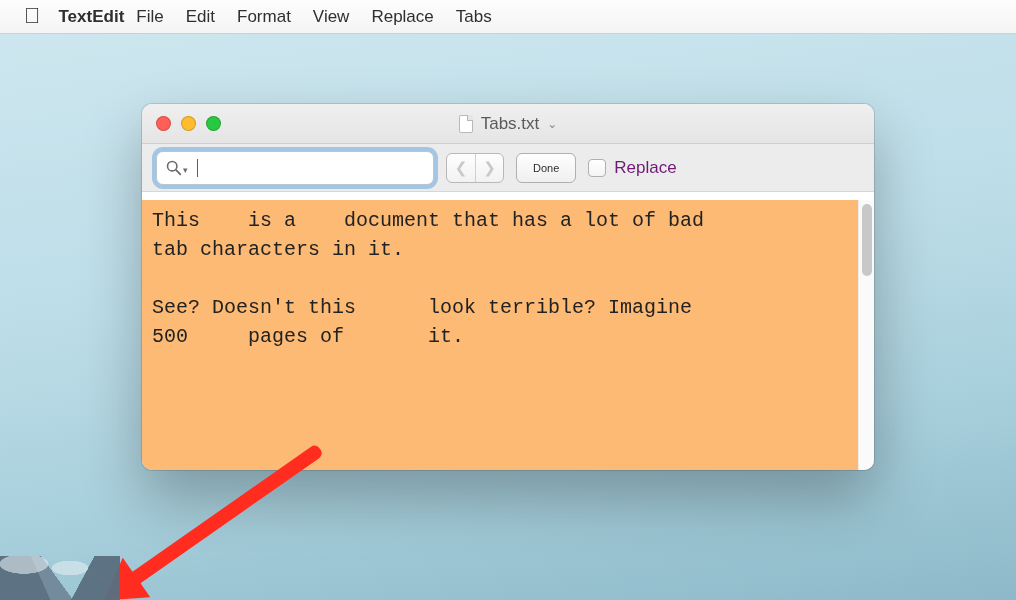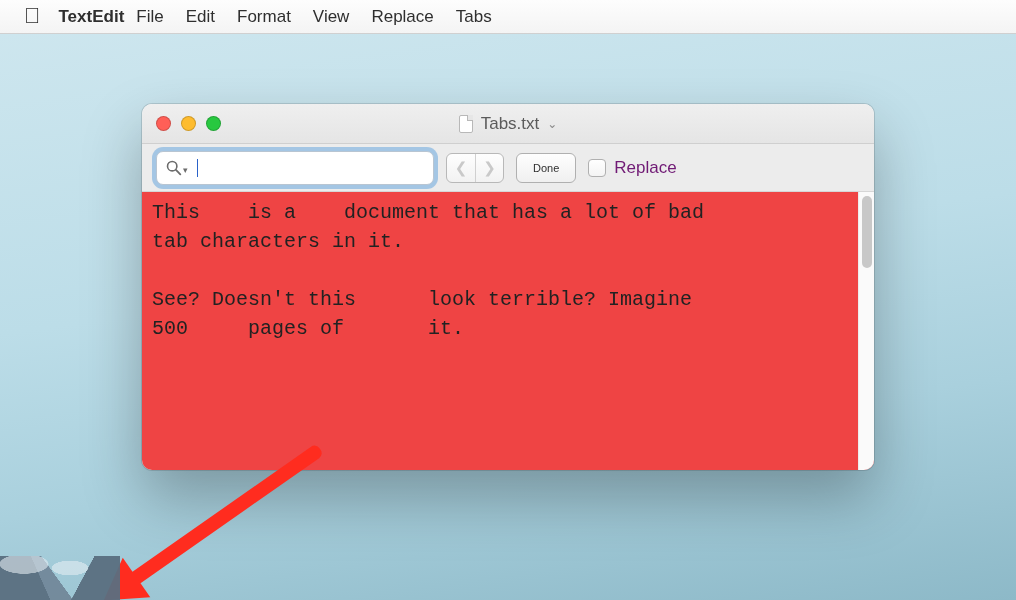--- a/index.html
+++ b/index.html
@@ -117,21 +117,21 @@
     .chk {
       display: flex; align-items: center; gap: 8px; font-size: 17px; color: #701a75;
     }
     .chk .box {
       width: 18px; height: 18px; border: 1px solid #b0b0b0;
       border-radius: 4px; background: linear-gradient(#fff,#f4f4f4);
     }
 
     
     .docarea {
-      flex: 1; display: flex; background: #ef4444;
+      flex: 1; display: flex; background: #fdba74; margin-top: 8px;
     }
     .doctext {
       flex: 1; padding: 6px 10px 10px 10px;
       font-family: "Menlo", "Consolas", "Courier New", monospace;
       font-size: 20px; line-height: 1.45; color: #222;
       white-space: pre;
     }
     .scrolltrack {
       width: 16px; background: #fafafa; border-left: 1px solid #ececec;
       position: relative;

